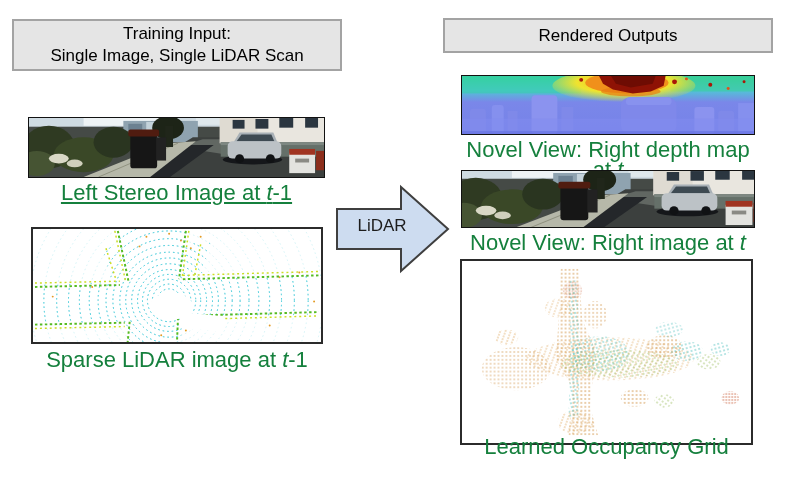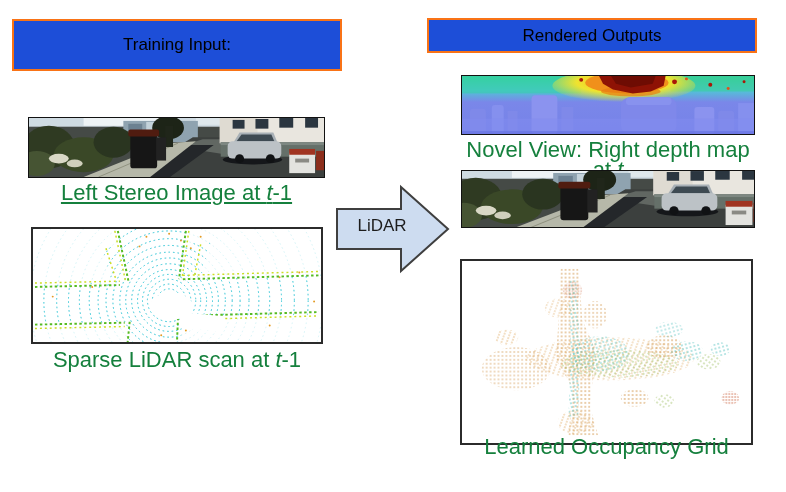--- a/index.html
+++ b/index.html
@@ -1,18 +1,18 @@
 <!DOCTYPE html>
 <html><head>
 <meta charset="utf-8">
 <style>
   html,body{margin:0;padding:0;background:#fff;}
   .canvas{position:relative;width:786px;height:492px;background:#ffffff;
           font-family:"Liberation Sans",sans-serif;color:#000;overflow:hidden;}
-  .tbox{position:absolute;border:2px solid #f97316;background:#1d4ed8;
+  .tbox{position:absolute;border:2px solid #a3a3a3;background:#e5e5e5;
         display:flex;flex-direction:column;align-items:center;justify-content:center;
         font-size:17px;line-height:22px;text-align:center;box-sizing:border-box;}
   .img-frame{position:absolute;border:1px solid #121212;background:#fff;box-sizing:border-box;overflow:hidden;}
   .img-frame.thick{border:2px solid #2b2b2b;}
   .img-frame svg{display:block;}
   .caption{position:absolute;font-size:22px;line-height:20px;text-align:center;color:#15803d;}
   .caption em{font-style:italic;}
   .arrow-label{position:absolute;font-size:17px;text-align:center;color:#1c1c1c;}
   .hidden-defs{position:absolute;width:0;height:0;overflow:hidden;}
 </style>
@@ -137,20 +137,21 @@
       <stop offset="45%" stop-color="#7a87e9"></stop>
         <stop offset="100%" stop-color="#7682e8"></stop>
     </linearGradient>
   </defs>
 </svg>
 
 <div class="canvas">
 
   <div class="tbox" style="left:12px;top:19px;width:330px;height:52px;">
     <div>Training Input:</div>
+    <div>Single Image, Single LiDAR Scan</div>
   </div>
 
   <div class="img-frame" style="left:28px;top:117px;width:297px;height:61px;">
     <svg width="295" height="59" viewBox="0 0 297 61" preserveAspectRatio="none">
       <use href="#street-scene" width="297" height="61"></use>
     </svg>
   </div>
   <div class="caption" style="left:28px;top:183px;width:297px;text-decoration:underline;">
     <span>Left Stereo Image at </span><em>t</em><span>-1</span>
   </div>
@@ -196,29 +197,29 @@
           <circle cx="250" cy="50" r="1"></circle>
         <circle cx="270" cy="45" r="1"></circle>
           <circle cx="285" cy="75" r="1"></circle>
           <circle cx="240" cy="100" r="1"></circle>
         <circle cx="130" cy="110" r="1"></circle>
           <circle cx="155" cy="105" r="1"></circle>
       </g>
     </svg>
   </div>
   <div class="caption" style="left:31px;top:350px;width:292px;">
-    <span>Sparse LiDAR scan at </span><em>t</em><span>-1</span>
+    <span>Sparse LiDAR image at </span><em>t</em><span>-1</span>
   </div>
 
   <svg style="position:absolute;left:334px;top:182px;" width="118" height="94" viewBox="0 0 118 94">
     <polygon points="3,27 67,27 67,5 114,47 67,89 67,67 3,67" stroke="#3f3f3f" stroke-width="2" fill="#cddcf0"></polygon>
   </svg>
   <div class="arrow-label" style="left:336px;top:216px;width:92px;">LiDAR</div>
 
-  <div class="tbox" style="left:427px;top:18px;width:330px;height:35px;">
+  <div class="tbox" style="left:443px;top:18px;width:330px;height:35px;">
     <div>Rendered Outputs</div>
   </div>
 
   <div class="img-frame" style="left:461px;top:75px;width:294px;height:60px;">
     <svg width="292" height="58" viewBox="0 0 294 60" preserveAspectRatio="none">
       <rect width="294" height="60" fill="url(#dg)"></rect>
       <rect x="0" y="0" width="120" height="18" fill="#2fd1a0" opacity="0.5"></rect>
       <rect x="210" y="0" width="84" height="16" fill="#33d08e" opacity="0.5"></rect>
       <ellipse cx="163" cy="10" rx="72" ry="17" fill="url(#yg)"></ellipse>
       <ellipse cx="166" cy="7" rx="42" ry="11" fill="#ef8c1a" opacity="0.95"></ellipse>
@@ -252,20 +253,23 @@
   <div class="caption" style="left:461px;top:140px;width:294px;">
     <span>Novel View: Right depth map at </span><em>t</em><span></span>
   </div>
 
   <div class="img-frame" style="left:461px;top:170px;width:294px;height:58px;">
     <svg width="292" height="56" viewBox="0 0 297 61" preserveAspectRatio="none">
       <g transform="translate(-7,-1) scale(1.05)">
         <use href="#street-scene" width="297" height="61"></use>
       </g>
     </svg>
+  </div>
+  <div class="caption" style="left:461px;top:233px;width:294px;">
+    <span>Novel View: Right image at </span><em>t</em><span></span>
   </div>
 
   <div class="img-frame thick" style="left:460px;top:259px;width:293px;height:186px;">
     <svg width="289" height="182" viewBox="0 0 293 186" preserveAspectRatio="none">
       <rect width="293" height="186" fill="#ffffff"></rect>
       <g>
         <polygon points="100,8 118,8 122,60 135,90 130,150 138,178 108,178 112,130 95,100 98,60" fill="url(#pO)"></polygon>
         <polygon points="108,20 116,20 120,90 118,160 108,160 110,90" fill="url(#pC)"></polygon>
         <ellipse cx="112" cy="30" rx="10" ry="9" fill="url(#pR)" opacity="0.7"></ellipse>
         <ellipse cx="150" cy="100" rx="85" ry="22" fill="url(#pO2)" opacity="0.9"></ellipse>

